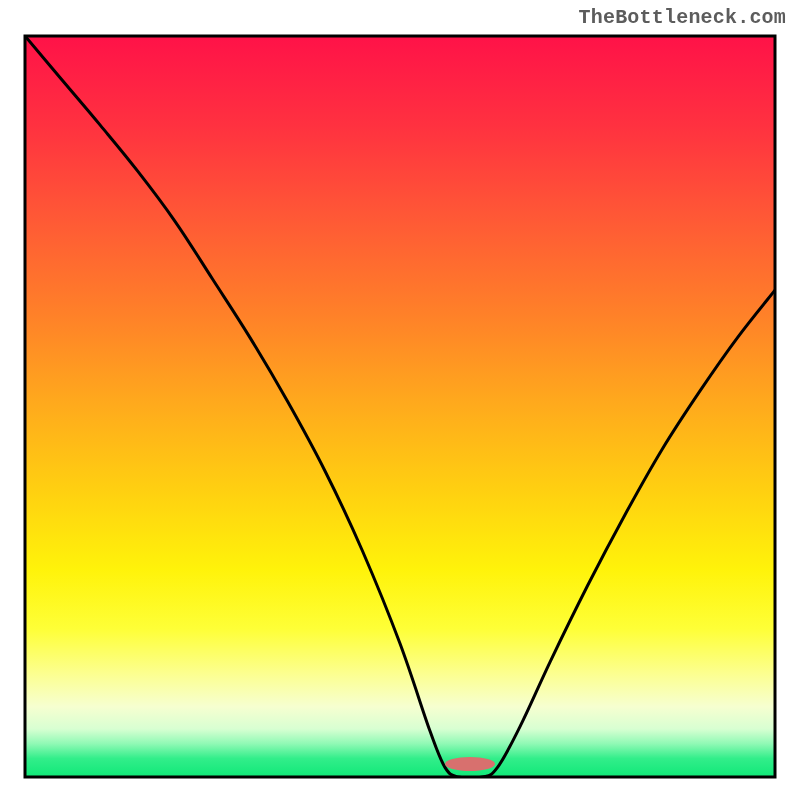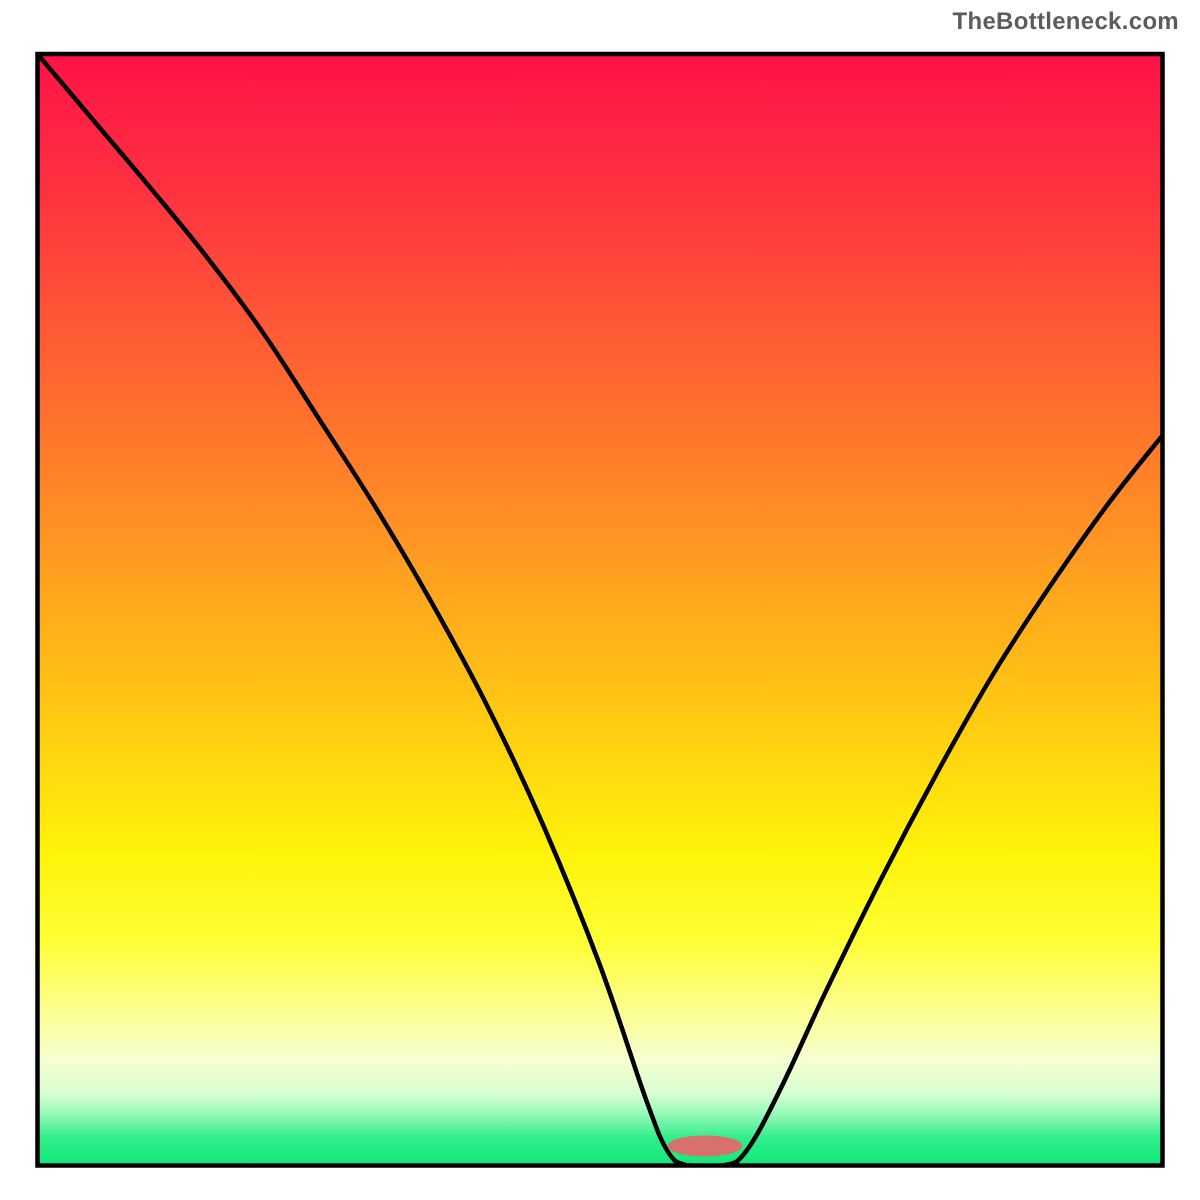--- a/index.html
+++ b/index.html
@@ -13,24 +13,25 @@
   }
   .stage {
     position: relative;
     width: 800px;
     height: 800px;
   }
   .watermark {
     position: absolute;
     top: 6px;
     right: 14px;
-    font-size: 16px;
+    font-size: 20px;
     font-weight: 600;
     color: #5c5c5c;
     letter-spacing: 0.2px;
+    font-family: Liberation Mono, monospace;
   }
   svg {
     position: absolute;
     left: 0;
     top: 0;
     shape-rendering: geometricPrecision;
   }
 </style>
 </head>
 <body>

